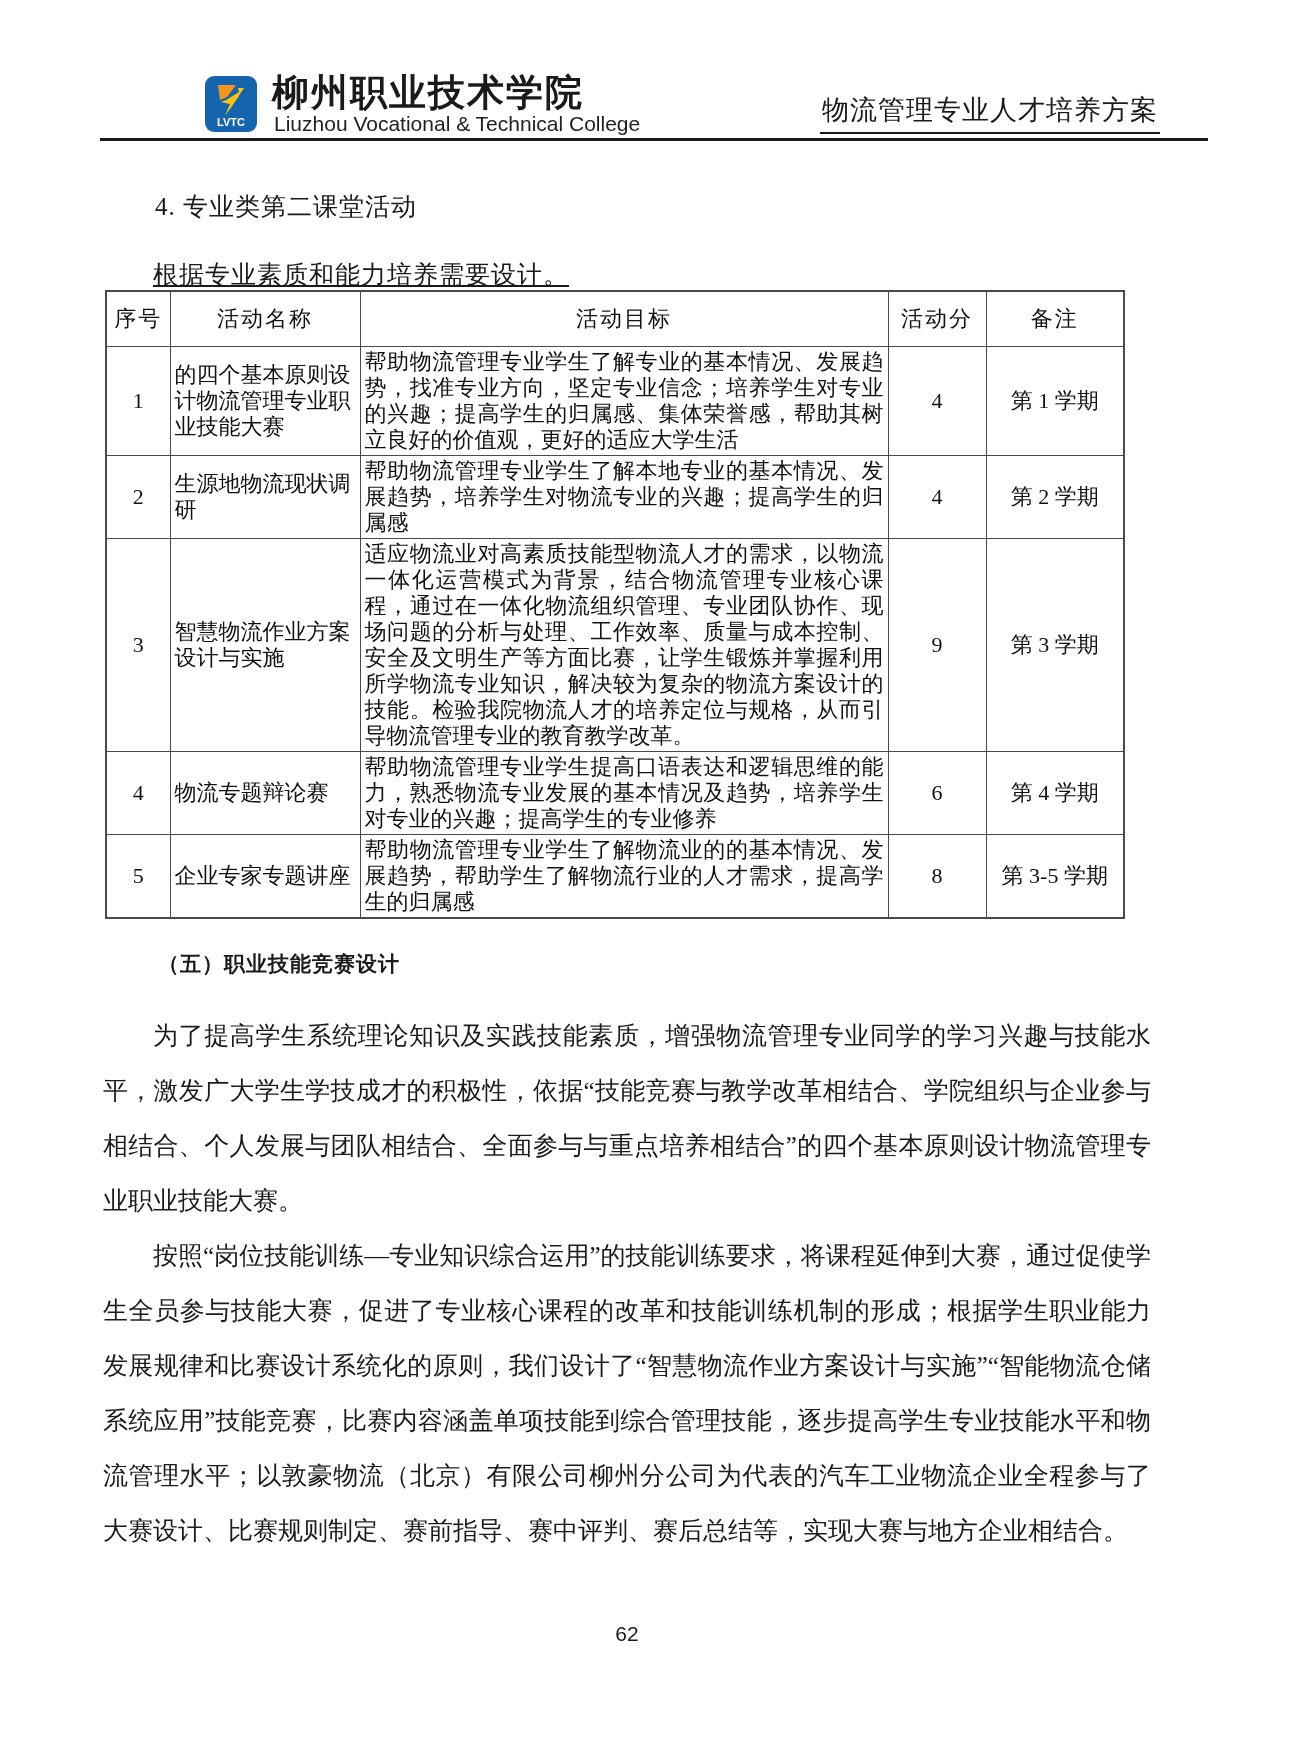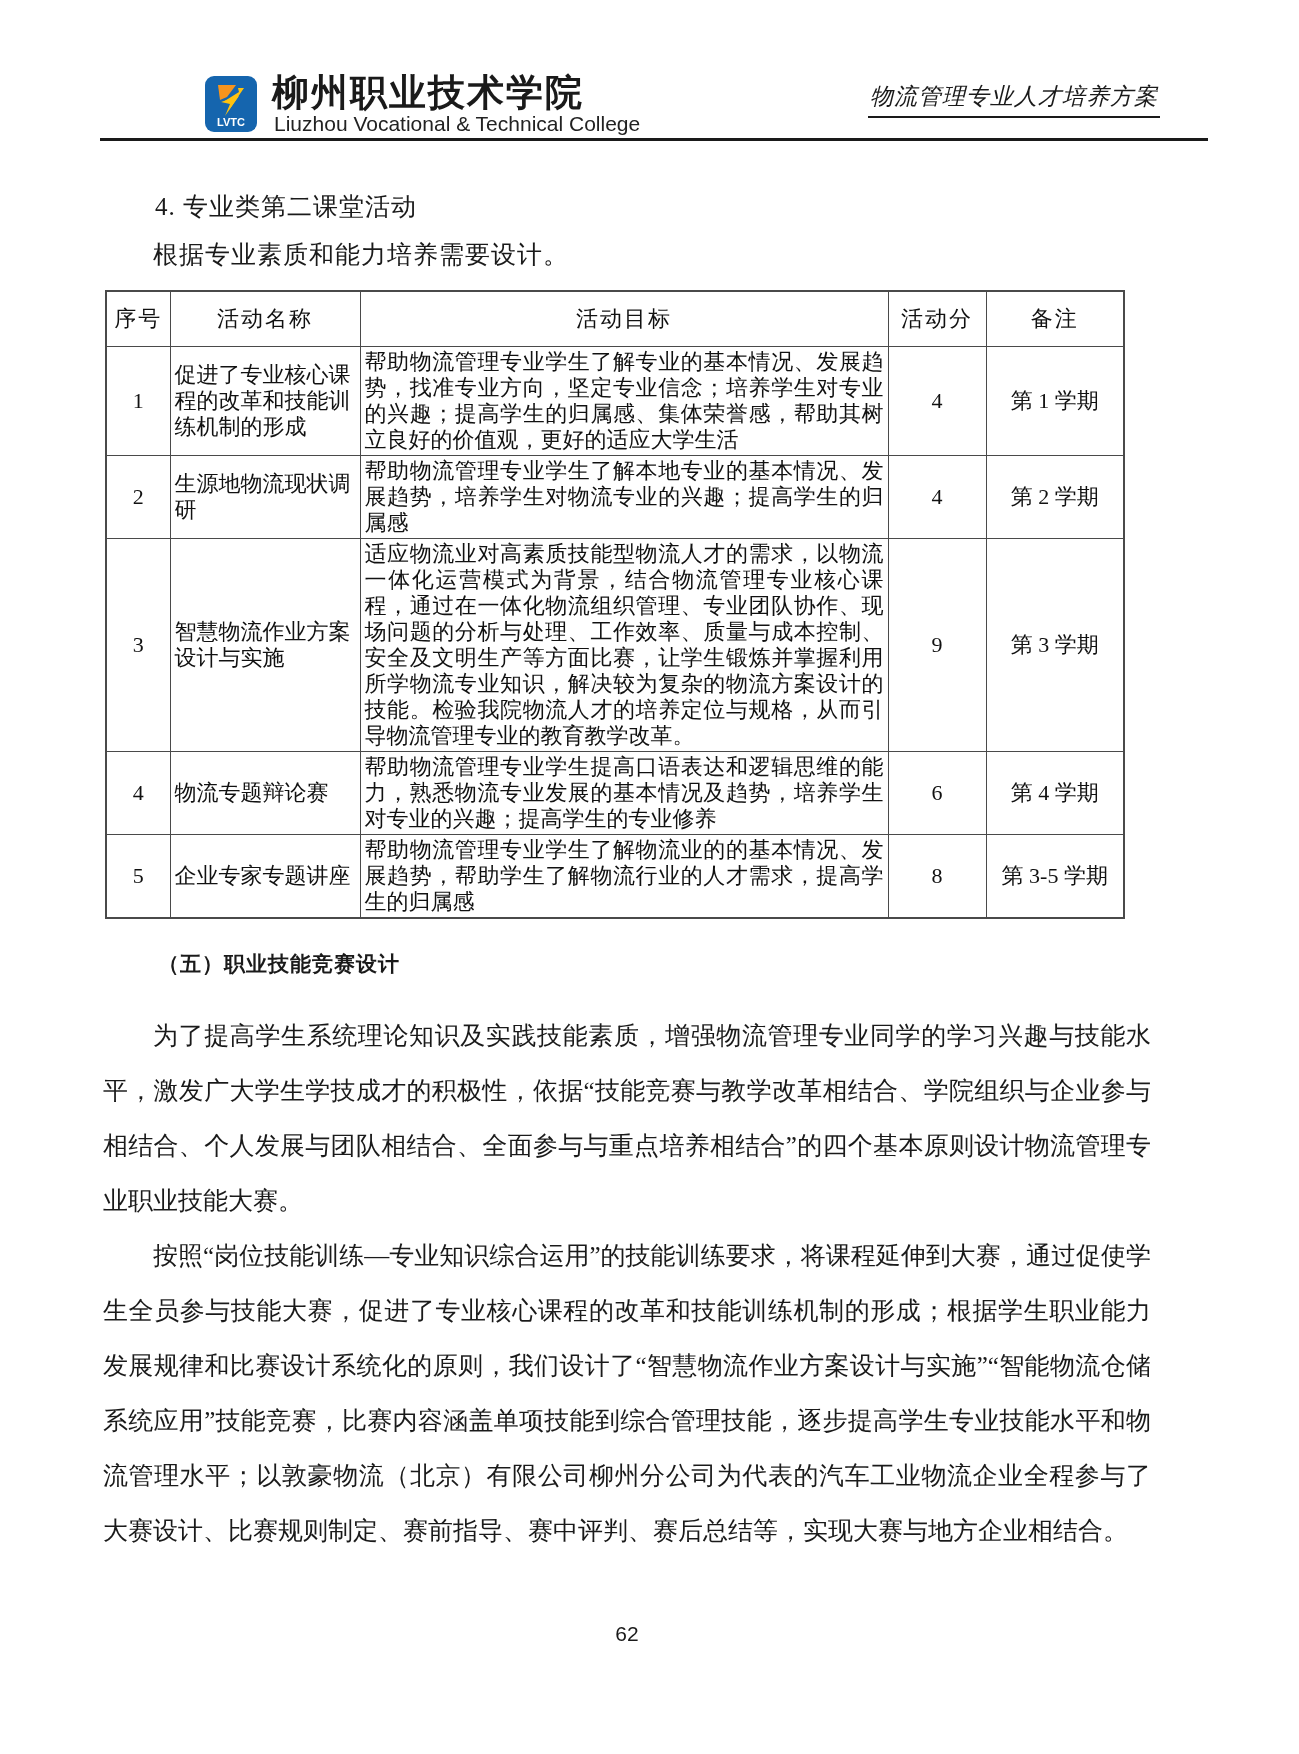--- a/index.html
+++ b/index.html
@@ -20,29 +20,28 @@
     font-size:37px; font-weight:bold; 
     font-family:"DejaVu Serif","Liberation Serif",serif;
     letter-spacing:2px; white-space:nowrap;
   }
   .hdr-en {
     position:absolute; left:174px; top:42px;
     font-size:21px; font-family:"Liberation Sans","DejaVu Sans",sans-serif;
     color:#222; white-space:nowrap;
   }
   .hdr-doc-title {
-    position:absolute; right:48px; bottom:20px;
-    font-size:23px; letter-spacing:1px;
+    position:absolute; right:48px; bottom:4px;
+    font-size:27px; letter-spacing:1px;
     border-bottom:2px solid #1a1a1a; padding:0 2px 4px 2px;
     white-space:nowrap;
-    font-style:italic;
   }
   
   .s4-heading { position:absolute; left:155px; top:190px; font-size:25px; letter-spacing:1px;font-family:Liberation Serif, serif; }
-  .s4-intro   { position:absolute; left:153px; top:238px; font-size:25px; letter-spacing:1px; }
+  .s4-intro   { position:absolute; left:153px; top:258px; font-size:25px; letter-spacing:1px;text-decoration:underline; }
   
   .tbl-wrap { position:absolute; left:105px; top:290px; width:1220px; }
   table.activities {
     border-collapse:collapse; width:1018px; table-layout:fixed;
     font-size:22px; line-height:26px; color:#111;
   }
   table.activities td, table.activities th {
     border:1px solid #4a4a4a; font-weight:normal;
     vertical-align:middle; padding:2px 4px;
   }
@@ -108,21 +107,21 @@
       <tbody>
           <tr class="hrow">
         <th>序号</th>
         <th>活动名称</th>
         <th>活动目标</th>
         <th>活动分</th>
         <th>备注</th>
       </tr>
       <tr>
         <td class="cell-no">1</td>
-        <td class="cell-name">促进了专业核心课程的改革和技能训练机制的形成</td>
+        <td class="cell-name">的四个基本原则设计物流管理专业职业技能大赛</td>
         <td class="cell-goal">帮助物流管理专业学生了解专业的基本情况、发展趋势，找准专业方向，坚定专业信念；培养学生对专业的兴趣；提高学生的归属感、集体荣誉感，帮助其树立良好的价值观，更好的适应大学生活</td>
         <td class="cell-score">4</td>
         <td class="cell-note">第 1 学期</td>
       </tr>
       <tr>
         <td class="cell-no">2</td>
         <td class="cell-name">生源地物流现状调研</td>
         <td class="cell-goal">帮助物流管理专业学生了解本地专业的基本情况、发展趋势，培养学生对物流专业的兴趣；提高学生的归属感</td>
         <td class="cell-score">4</td>
         <td class="cell-note">第 2 学期</td>

